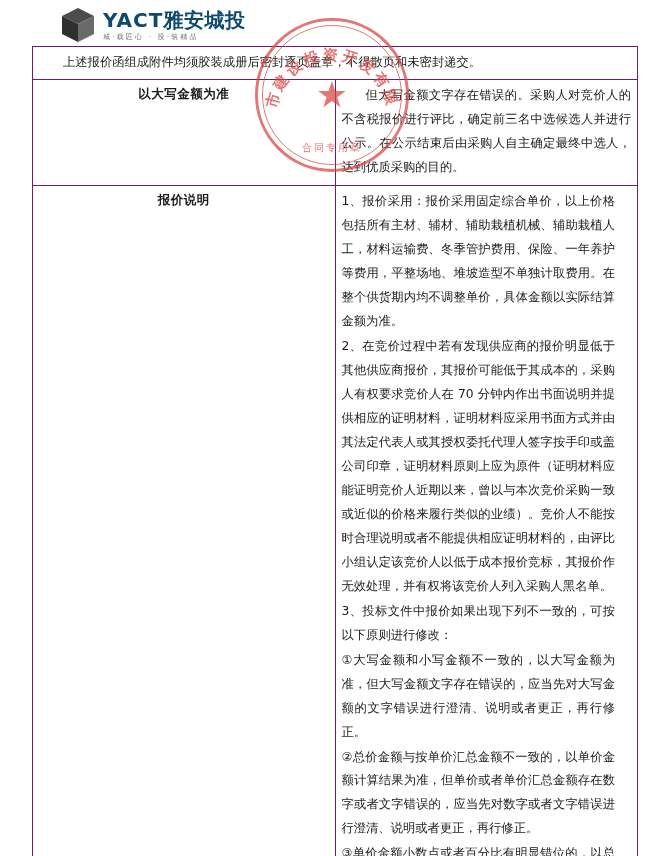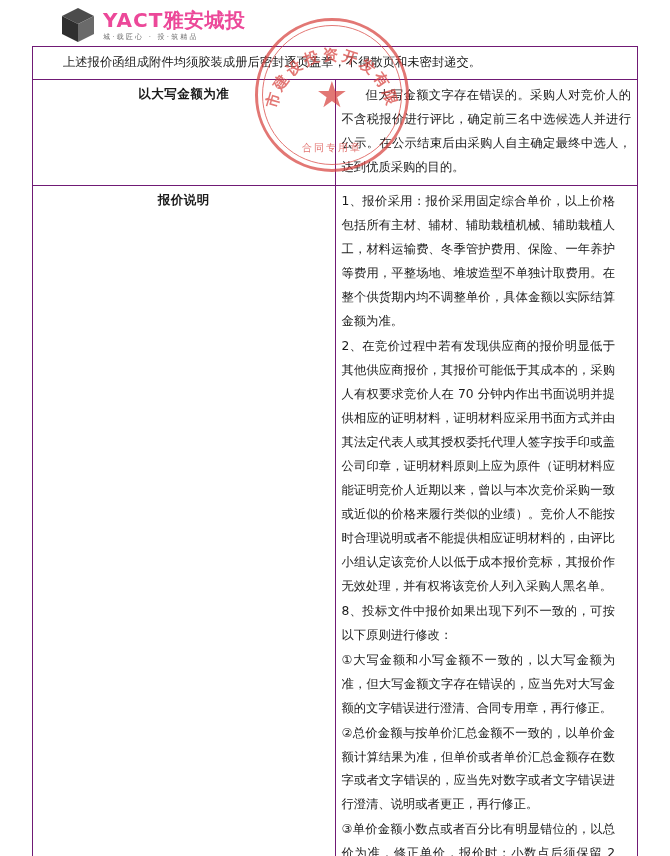--- a/index.html
+++ b/index.html
@@ -40,21 +40,21 @@
   .brand-block {
     display: flex;
     flex-direction: column;
     justify-content: center;
     line-height: 1;
   }
   .brand-main {
     font-size: 20px;
     font-weight: bold;
     letter-spacing: 0.5px;
-    color: #ec4899;
+    color: #0c4a6e;
     white-space: nowrap;
   }
   .brand-main .en {
     letter-spacing: 1px;
   }
   .brand-sub {
     margin-top: 4px;
     font-size: 7px;
     color: #6b6b6b;
     letter-spacing: 2.2px;
@@ -199,22 +199,22 @@
         <td class="body">
           <p class="indent2">但大写金额文字存在错误的。采购人对竞价人的不含税报价进行评比，确定前三名中选候选人并进行公示。在公示结束后由采购人自主确定最终中选人，达到优质采购的目的。</p>
         </td>
       </tr>
 
       <tr>
         <td class="label">报价说明</td>
         <td class="body">
           <p class="para">1、报价采用：报价采用固定综合单价，以上价格包括所有主材、辅材、辅助栽植机械、辅助栽植人工，材料运输费、冬季管护费用、保险、一年养护等费用，平整场地、堆坡造型不单独计取费用。在整个供货期内均不调整单价，具体金额以实际结算金额为准。</p>
           <p class="para">2、在竞价过程中若有发现供应商的报价明显低于其他供应商报价，其报价可能低于其成本的，采购人有权要求竞价人在 70 分钟内作出书面说明并提供相应的证明材料，证明材料应采用书面方式并由其法定代表人或其授权委托代理人签字按手印或盖公司印章，证明材料原则上应为原件（证明材料应能证明竞价人近期以来，曾以与本次竞价采购一致或近似的价格来履行类似的业绩）。竞价人不能按时合理说明或者不能提供相应证明材料的，由评比小组认定该竞价人以低于成本报价竞标，其报价作无效处理，并有权将该竞价人列入采购人黑名单。</p>
-          <p class="para">8、投标文件中报价如果出现下列不一致的，可按以下原则进行修改：</p>
-          <p class="para">①大写金额和小写金额不一致的，以大写金额为准，但大写金额文字存在错误的，应当先对大写金额的文字错误进行澄清、合同专用章，再行修正。</p>
+          <p class="para">3、投标文件中报价如果出现下列不一致的，可按以下原则进行修改：</p>
+          <p class="para">①大写金额和小写金额不一致的，以大写金额为准，但大写金额文字存在错误的，应当先对大写金额的文字错误进行澄清、说明或者更正，再行修正。</p>
           <p class="para">②总价金额与按单价汇总金额不一致的，以单价金额计算结果为准，但单价或者单价汇总金额存在数字或者文字错误的，应当先对数字或者文字错误进行澄清、说明或者更正，再行修正。</p>
           <p class="para">③单价金额小数点或者百分比有明显错位的，以总价为准，修正单价，报价时：小数点后须保留 2 位有效数字。</p>
 
         </td>
       </tr>
 
     </tbody>
   </table>
 </div>
 

